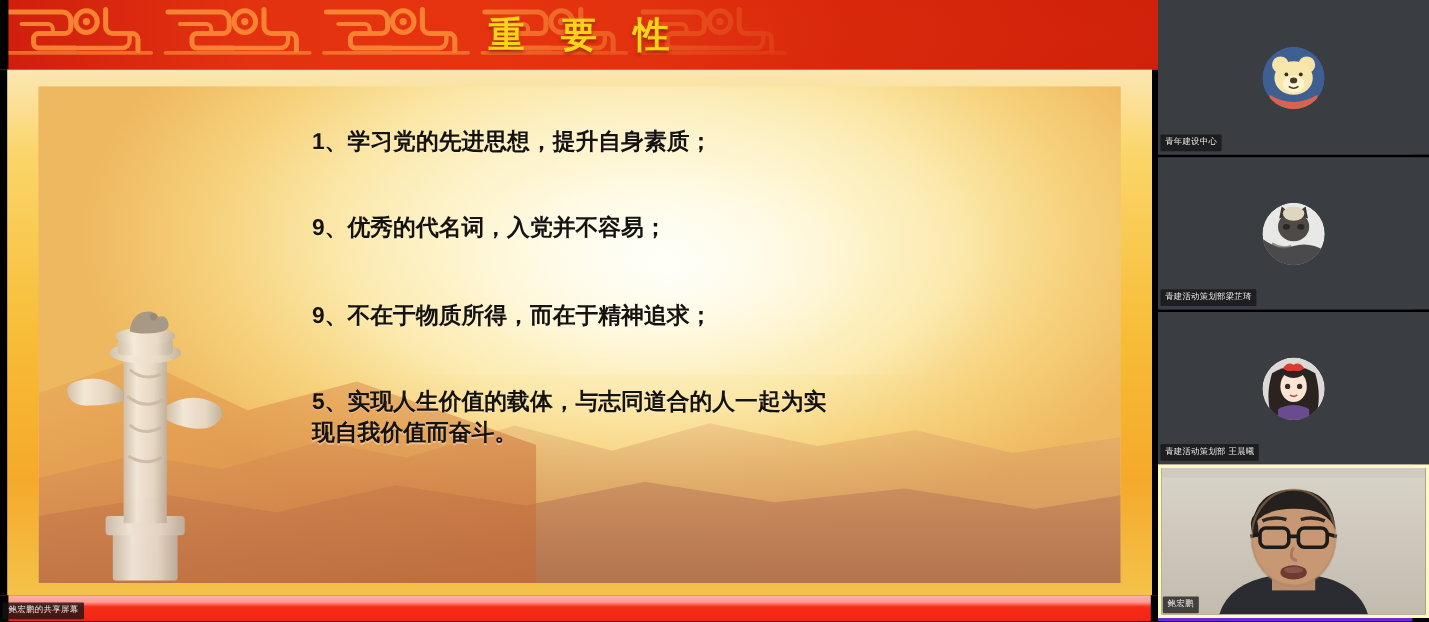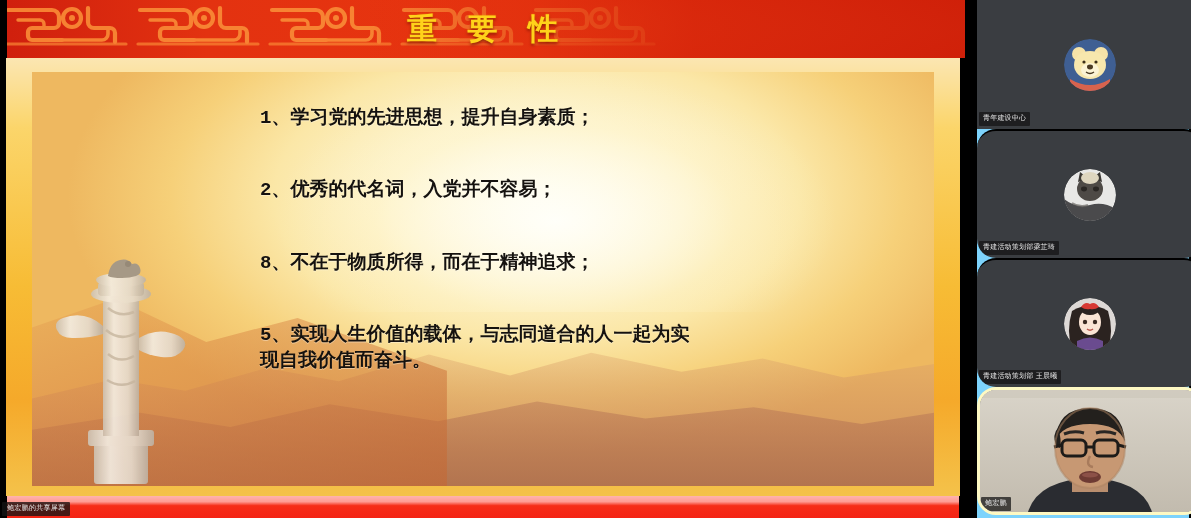--- a/index.html
+++ b/index.html
@@ -75,21 +75,21 @@
     clip-path:polygon(0% 34%, 20% 22%, 42% 40%, 64% 30%, 100% 52%, 100% 100%, 0% 100%);
   }
 
   
   .huabiao { position:absolute; left:24px; bottom:2px; width:132px; height:250px; opacity:.96; }
 
   
   .slide-list {
     position:absolute; left:228px; top:34px; right:34px;
     color:#111;
-    font-family:Liberation Mono, monospace;
+    font-family:Liberation Sans, sans-serif;
   }
   .slide-item {
     font-size:19px; font-weight:bold; line-height:1.34;
     color:#15120f;
     margin-bottom:47px;
     text-shadow:0 1px 0 rgba(255,255,255,.35);
     white-space:pre-wrap;
   }
   .slide-item:last-child { margin-bottom:4px; }
 
@@ -105,26 +105,26 @@
   .share-nametag {
     position:absolute; left:2px; bottom:2px;
     background:rgba(20,20,20,.78);
     color:#e8e8e8; font-size:7px; line-height:1;
     padding:3px 5px 4px 5px; border-radius:1px;
     letter-spacing:.3px; white-space:nowrap;
     font-family:"DejaVu Sans","Liberation Sans",sans-serif;
   }
 
   
-  .rail { position:relative; width:212px; height:518px; background:#7dd3fc;margin-left:12px; }
+  .rail { position:relative; width:212px; height:518px; background:#6d28d9; }
   .tile {
     position:relative; width:226px; height:129px;
     background:#3a3d41; overflow:hidden;
   }
-  .tile + .tile { border-top:2px solid #000;border-radius:19px; }
+  .tile + .tile { border-top:2px solid #000; }
   .tile.speaking { border:3px solid #fef9c3; height:128px; }
   .tile-avatar {
     position:absolute; left:50%; top:50%; transform:translate(-50%,-50%);
     width:52px; height:52px; border-radius:50%; overflow:hidden;
   }
   .tile-name {
     position:absolute; left:2px; bottom:3px;
     background:rgba(20,20,20,.74);
     color:#eaeaea; font-size:7px; line-height:1;
     padding:3px 4px 4px 4px; border-radius:1px;
@@ -204,22 +204,22 @@
               <rect x="42" y="48" width="46" height="14" rx="4" fill="url(#stone)"></rect>
               <ellipse cx="65" cy="46" rx="25" ry="7" fill="url(#stone)"></ellipse>
 
               <path d="M52 42 q2-14 12-16 q8-2 12 4 q6-2 8 4 q2 6-4 8 q-6 2-14 2 q-10 0-14-2 z" fill="#9e958a"></path>
               <circle cx="72" cy="30" r="3" fill="#8b8379"></circle>
             </g>
           </svg>
 
           <div class="slide-list">
             <div class="slide-item">1、学习党的先进思想，提升自身素质；</div>
-            <div class="slide-item">2、优秀的代名词，入党并不容易；</div>
-            <div class="slide-item">8、不在于物质所得，而在于精神追求；</div>
+            <div class="slide-item">9、优秀的代名词，入党并不容易；</div>
+            <div class="slide-item">9、不在于物质所得，而在于精神追求；</div>
             <div class="slide-item">5、实现人生价值的载体，与志同道合的人一起为实
 现自我价值而奋斗。</div>
           </div>
         </div>
       </div>
 
       <div class="bottom-bar"></div>
       <div class="bottom-bar-edge-l"></div>
       <div class="bottom-bar-edge-r"></div>
     </div>

